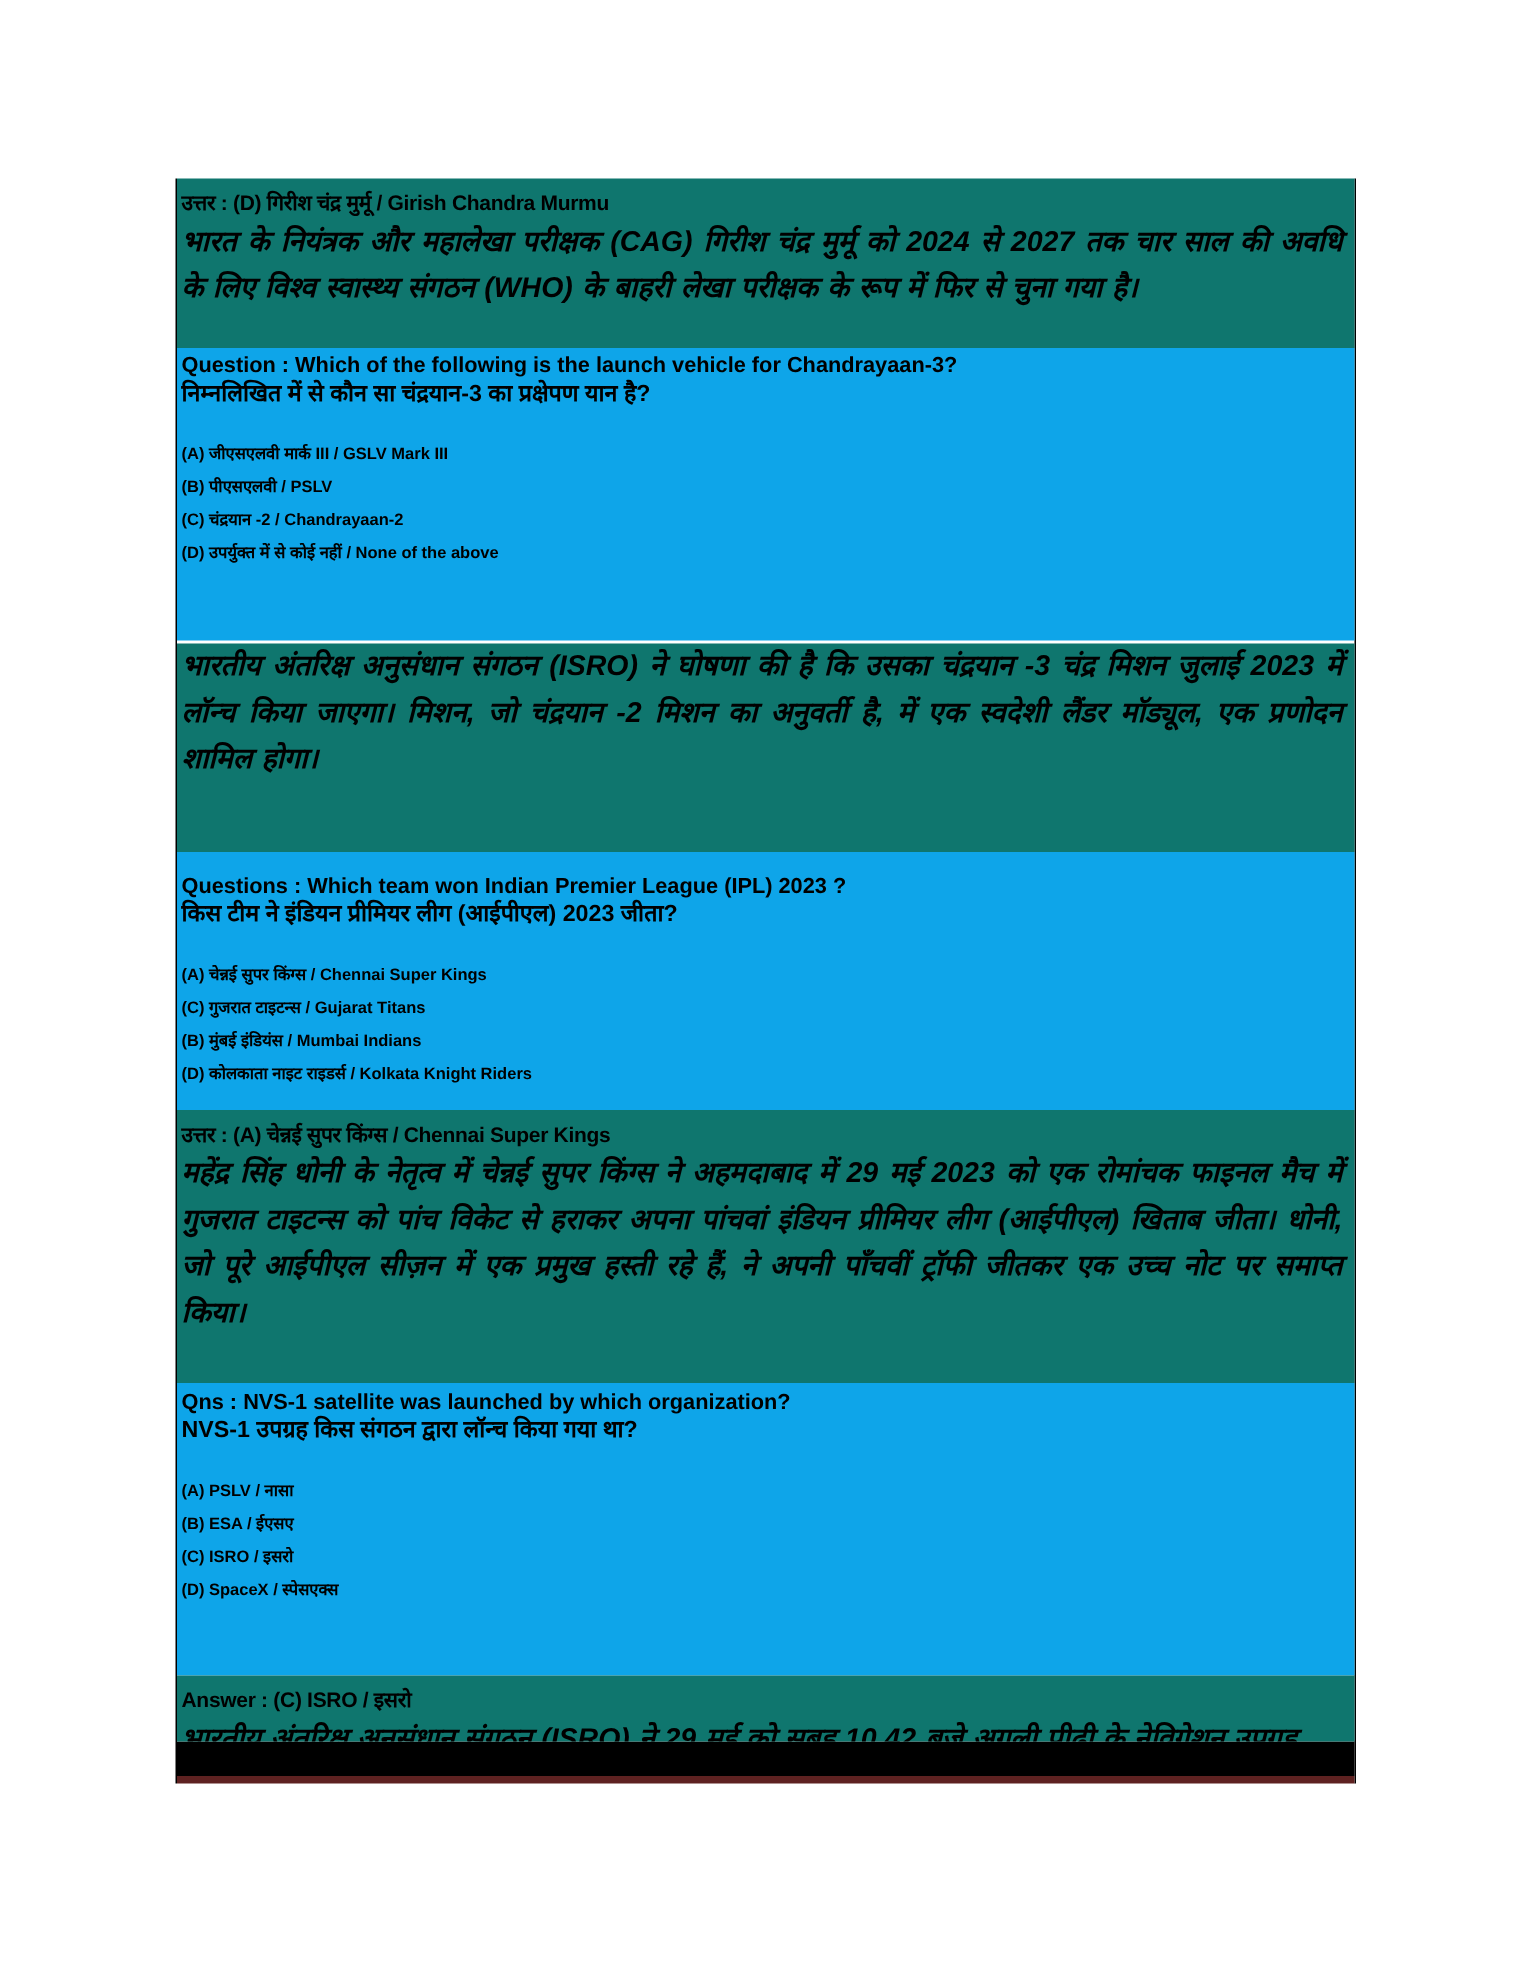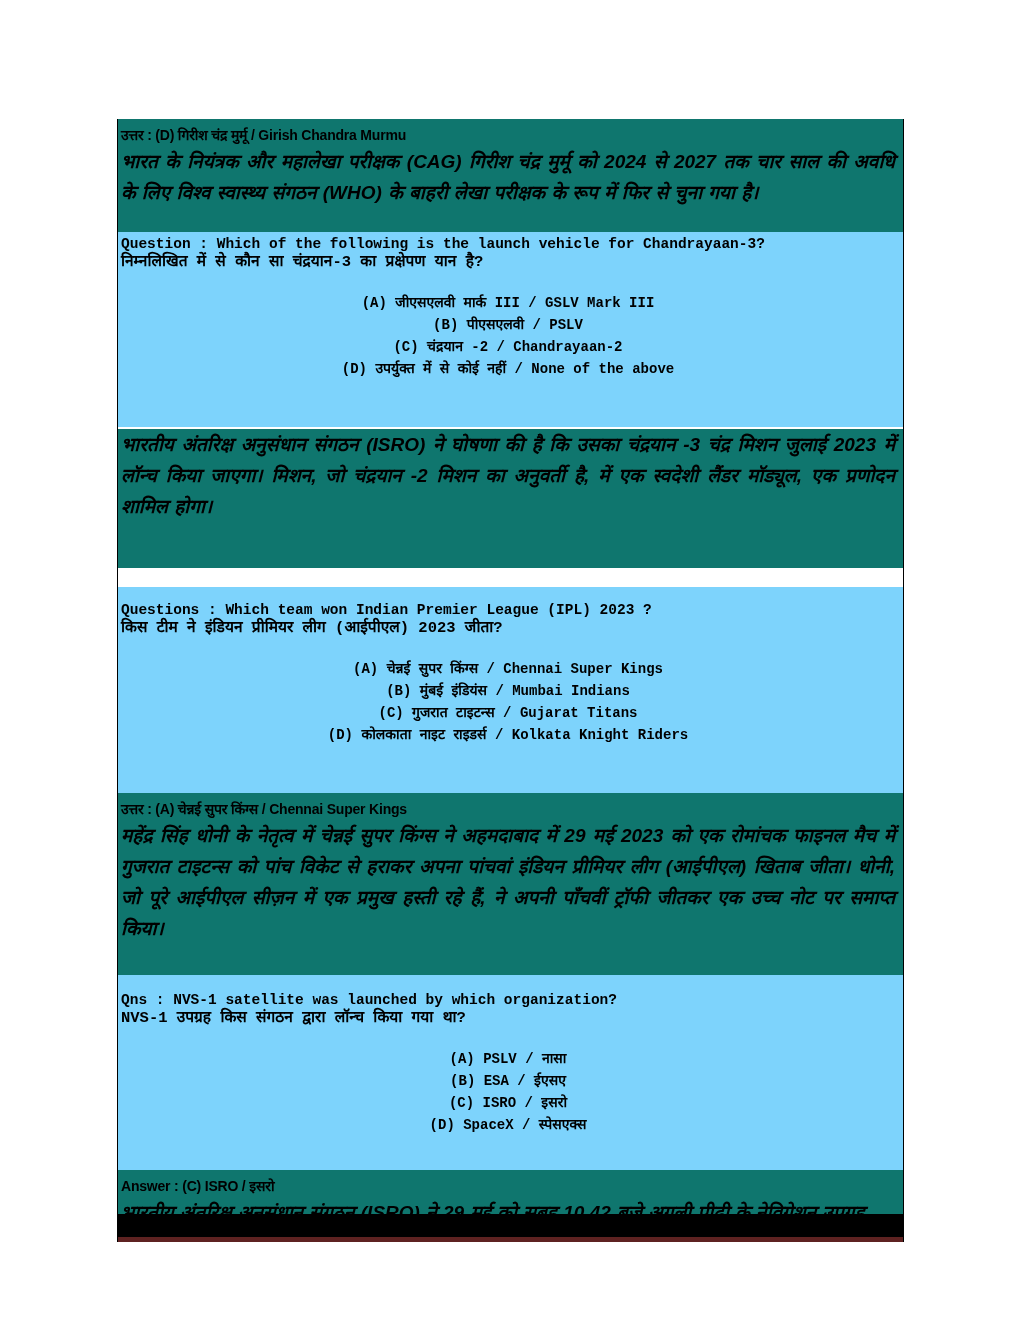--- a/index.html
+++ b/index.html
@@ -26,22 +26,22 @@
       box-sizing: border-box;
       padding-left: 3px;
       padding-right: 8px;
     }
     .answer {
       background: #0f766e;
       font-family: "Liberation Sans", "DejaVu Sans", sans-serif;
       color: #000;
     }
     .question {
-      background: #7dd3fc;
-      font-family: Liberation Mono, monospace;
+      background: #0ea5e9;
+      font-family: Liberation Sans, sans-serif;
       color: #000;
       font-weight: bold;
     }
     .ans-head {
       font-size: 14px;
       font-weight: bold;
       line-height: 18px;
       padding-top: 7px;
       letter-spacing: -0.2px;
     }
@@ -61,23 +61,22 @@
       padding-top: 3px;
     }
     .q-hi {
       font-size: 15.5px;
       line-height: 19px;
     }
     .opt-list {
       margin-top: 20px;
     }
     .opt {
-      font-size: 14px;
+      font-size: 11px;
       line-height: 22px;
-      text-align: center;
     }
     .black-band {
       height: 23px;
       background: #000000;
     }
     .maroon-band {
       height: 5px;
       background: #5e2221;
     }
   </style>
@@ -99,38 +98,38 @@
       <div class="opt">(B) पीएसएलवी / PSLV</div>
       <div class="opt">(C) चंद्रयान -2 / Chandrayaan-2</div>
       <div class="opt">(D) उपर्युक्त में से कोई नहीं / None of the above</div>
     </div>
   </div>
 
   <div class="section answer" style="height:139px;">
     <div class="ans-body">भारतीय अंतरिक्ष अनुसंधान संगठन (ISRO) ने घोषणा की है कि उसका चंद्रयान -3 चंद्र मिशन जुलाई 2023 में लॉन्च किया जाएगा। मिशन, जो चंद्रयान -2 मिशन का अनुवर्ती है, में एक स्वदेशी लैंडर मॉड्यूल, एक प्रणोदन शामिल होगा।</div>
   </div>
 
-  <div class="section question" style="height:206px;margin-top:19px;">
+  <div class="section question" style="height:172px;">
     <div class="q-en" style="padding-top:14px;">Questions : Which team won Indian Premier League (IPL) 2023 ?</div>
     <div class="q-hi">किस टीम ने इंडियन प्रीमियर लीग (आईपीएल) 2023 जीता?</div>
     <div class="opt-list">
       <div class="opt">(A) चेन्नई सुपर किंग्स / Chennai Super Kings</div>
+      <div class="opt">(C) गुजरात टाइटन्स / Gujarat Titans</div>
       <div class="opt">(B) मुंबई इंडियंस / Mumbai Indians</div>
-      <div class="opt">(C) गुजरात टाइटन्स / Gujarat Titans</div>
       <div class="opt">(D) कोलकाता नाइट राइडर्स / Kolkata Knight Riders</div>
     </div>
   </div>
 
   <div class="section answer" style="height:182px;">
     <div class="ans-head">उत्तर : (A) चेन्नई  सुपर  किंग्स  /  Chennai Super Kings</div>
     <div class="ans-body">महेंद्र सिंह धोनी के नेतृत्व में चेन्नई सुपर किंग्स ने अहमदाबाद में 29 मई 2023 को एक रोमांचक फाइनल मैच में गुजरात टाइटन्स को पांच विकेट से हराकर अपना पांचवां इंडियन प्रीमियर लीग (आईपीएल) खिताब जीता। धोनी, जो पूरे आईपीएल सीज़न में एक प्रमुख हस्ती रहे हैं, ने अपनी पाँचवीं ट्रॉफी जीतकर एक उच्च नोट पर समाप्त किया।</div>
   </div>
 
   <div class="section question" style="height:195px;">
-    <div class="q-en" style="padding-top:16px;">Qns : NVS-1 satellite was launched by which organization?</div>
+    <div class="q-en" style="padding-top:4px;">Qns : NVS-1 satellite was launched by which organization?</div>
     <div class="q-hi">NVS-1 उपग्रह किस संगठन द्वारा लॉन्च किया गया था?</div>
     <div class="opt-list" style="margin-top:20px;">
       <div class="opt">(A) PSLV / नासा</div>
       <div class="opt">(B) ESA / ईएसए</div>
       <div class="opt">(C) ISRO / इसरो</div>
       <div class="opt">(D) SpaceX / स्पेसएक्स</div>
     </div>
   </div>
 
   <div class="section answer" style="height:44px;overflow:hidden;">

